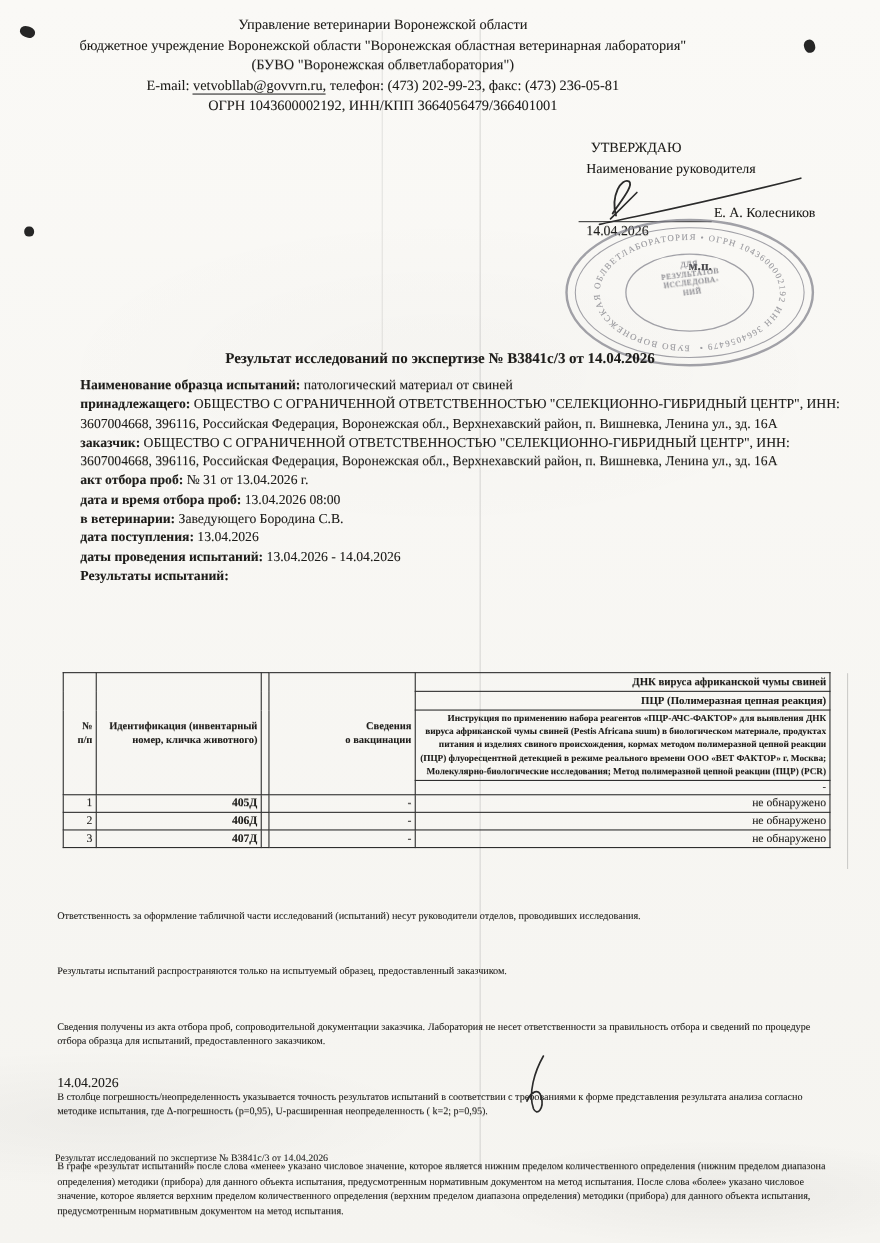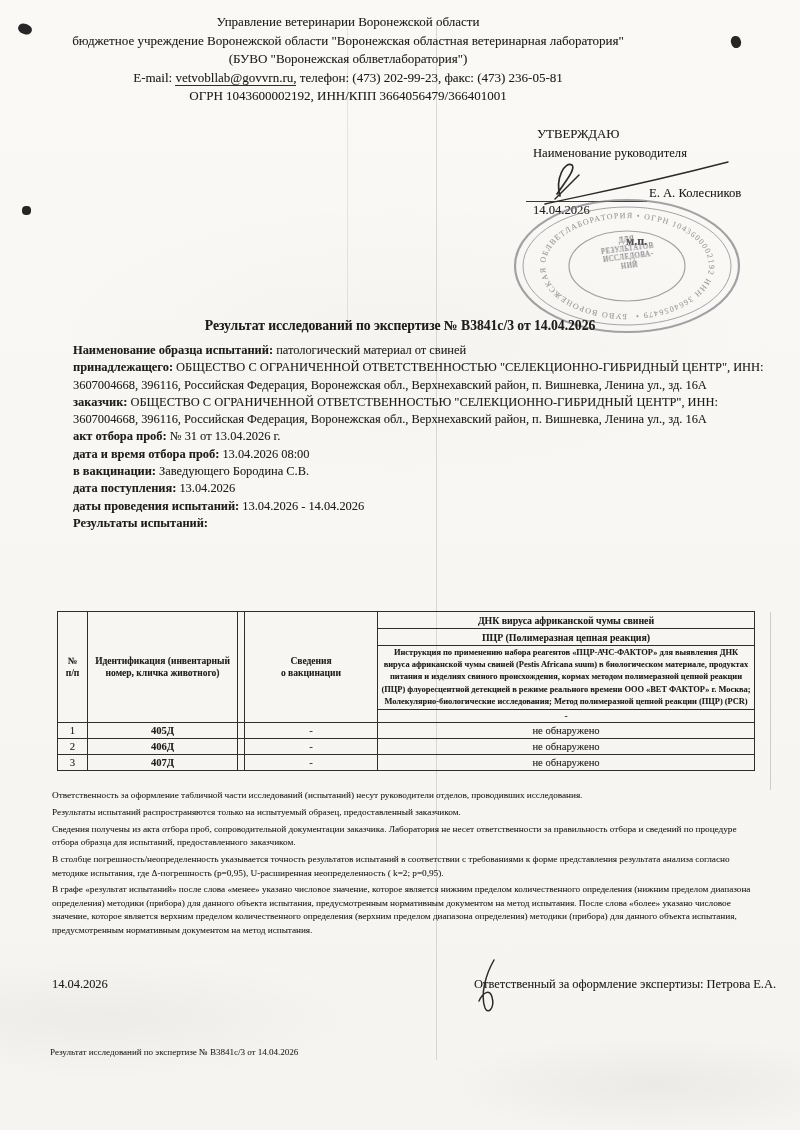--- a/index.html
+++ b/index.html
@@ -40,34 +40,34 @@
   .title{ position:absolute; top:318px; left:0; width:800px; text-align:center;
     font-weight:bold; font-size:13.6px; }
   
   .details{ position:absolute; left:57px; top:342px; width:700px;
     font-size:12.4px; line-height:17.3px;margin-left:16px; }
   .detail-line b{ font-weight:bold; }
   .results-heading{ font-weight:bold; }
   
   .tbl{ position:absolute; left:57px; top:611px; width:698px;
     border-collapse:collapse; table-layout:fixed; }
-  .tbl td{ border:1px solid #2e2e2e; vertical-align:middle; text-align:center;
+  .tbl td{ border:1px solid #2e2e2e; vertical-align:middle; text-align:right;
     padding:1px 3px; overflow:hidden; }
   .c-num{ width:30px; } .c-id{ width:150px; } .c-gap{ width:7px; }
   .c-vac{ width:133px; } .c-res{ width:auto; }
   .hcell{ font-size:9.5px; font-weight:600; line-height:12px; white-space:pre-line; }
   .gcell{ font-size:9.8px; font-weight:600; height:17px; }
   .mcell{ font-size:8.4px; font-weight:700; line-height:12.2px; padding:2px 6px; }
   .ncell{ font-size:9.5px; height:13px; line-height:9px; }
   .dcell{ font-size:10.6px; height:16px; }
   .dcell-id{ font-weight:600; }
   
   .notes{ position:absolute; left:52px; top:789px; width:707px;
     font-size:9.2px; line-height:13.4px; text-align:left; }
-  .notes p{ margin-bottom:3.5px; }
+  .notes p{ margin-bottom:3.5px;margin-top:37px; }
   
   .signoff-date{ position:absolute; left:52px; top:977px; font-size:12.4px; }
   .signoff-resp{ position:absolute; right:24px; top:977px; font-size:12.4px; }
   
   .footer{ position:absolute; left:50px; top:1046px; font-size:9px; line-height:13.6px; color:#2a2a28; }
   
   .fold{ position:absolute; width:1px; background:rgba(105,105,105,.22); }
   .fold-1{ left:436px; top:24px;  height:1036px; }
   .fold-2{ left:347px; top:28px;  height:300px; background:rgba(110,110,110,.16); }
   .fold-3{ left:770px; top:612px; height:178px; background:rgba(110,110,110,.30); }
@@ -132,21 +132,21 @@
 НИЙ</div>
 
   <div class="title">Результат исследований по экспертизе № В3841с/3 от 14.04.2026</div>
 
   <div class="details">
     <div class="detail-line"><b>Наименование образца испытаний:</b><span> патологический материал от свиней</span></div>
     <div class="detail-line"><b>принадлежащего:</b><span> ОБЩЕСТВО С ОГРАНИЧЕННОЙ ОТВЕТСТВЕННОСТЬЮ "СЕЛЕКЦИОННО-ГИБРИДНЫЙ ЦЕНТР", ИНН: 3607004668, 396116, Российская Федерация, Воронежская обл., Верхнехавский район, п. Вишневка, Ленина ул., зд. 16А</span></div>
     <div class="detail-line"><b>заказчик:</b><span> ОБЩЕСТВО С ОГРАНИЧЕННОЙ ОТВЕТСТВЕННОСТЬЮ "СЕЛЕКЦИОННО-ГИБРИДНЫЙ ЦЕНТР", ИНН: 3607004668, 396116, Российская Федерация, Воронежская обл., Верхнехавский район, п. Вишневка, Ленина ул., зд. 16А</span></div>
     <div class="detail-line"><b>акт отбора проб:</b><span> № 31 от 13.04.2026 г.</span></div>
     <div class="detail-line"><b>дата и время отбора проб:</b><span> 13.04.2026 08:00</span></div>
-    <div class="detail-line"><b>в вакцинации:</b><span> Заведующего Бородина С.В.</span></div>
+    <div class="detail-line"><b>в ветеринарии:</b><span> Заведующего Бородина С.В.</span></div>
     <div class="detail-line"><b>дата поступления:</b><span> 13.04.2026</span></div>
     <div class="detail-line"><b>даты проведения испытаний:</b><span> 13.04.2026 - 14.04.2026</span></div>
     <div class="results-heading">Результаты испытаний:</div>
   </div>
 
   <table class="tbl">
     <colgroup>
       <col class="c-num">
         <col class="c-id">
         <col class="c-gap">
@@ -201,19 +201,18 @@
     <p>Результаты испытаний распространяются только на испытуемый образец, предоставленный заказчиком.</p>
     <p>Сведения получены из акта отбора проб, сопроводительной документации заказчика. Лаборатория не несет ответственности за правильность отбора и сведений по процедуре отбора образца для испытаний, предоставленного заказчиком.</p>
     <p>В столбце погрешность/неопределенность указывается точность результатов испытаний в соответствии с требованиями к форме представления результата анализа согласно методике испытания, где Δ-погрешность (p=0,95), U-расширенная неопределенность    ( k=2; p=0,95).</p>
     <p>В графе «результат испытаний» после слова «менее» указано числовое значение, которое является нижним пределом количественного определения (нижним пределом диапазона определения) методики (прибора) для данного объекта испытания, предусмотренным нормативным документом на метод испытания.   После слова «более» указано числовое значение, которое является верхним пределом количественного определения (верхним пределом диапазона определения) методики (прибора) для данного объекта испытания, предусмотренным нормативным документом на метод испытания.</p>
   </div>
 
   <div class="signoff-date">14.04.2026</div>
   <svg class="sig-svg" style="left:462px; top:956px;" width="60" height="62" viewBox="0 0 60 62">
     <path d="M32,4 C24,18 18,38 23,52 C26,59 33,52 30,41 C28,33 21,36 17,45" stroke-width="1.5"></path>
   </svg>
-  <div class="signoff-resp">Ответственный за оформление экспертизы: Петрова Е.А.</div>
 
   <div class="footer">
     <div>Результат исследований по экспертизе № В3841с/3 от 14.04.2026</div>
   </div>
 
 </div>
 
 </body></html>

